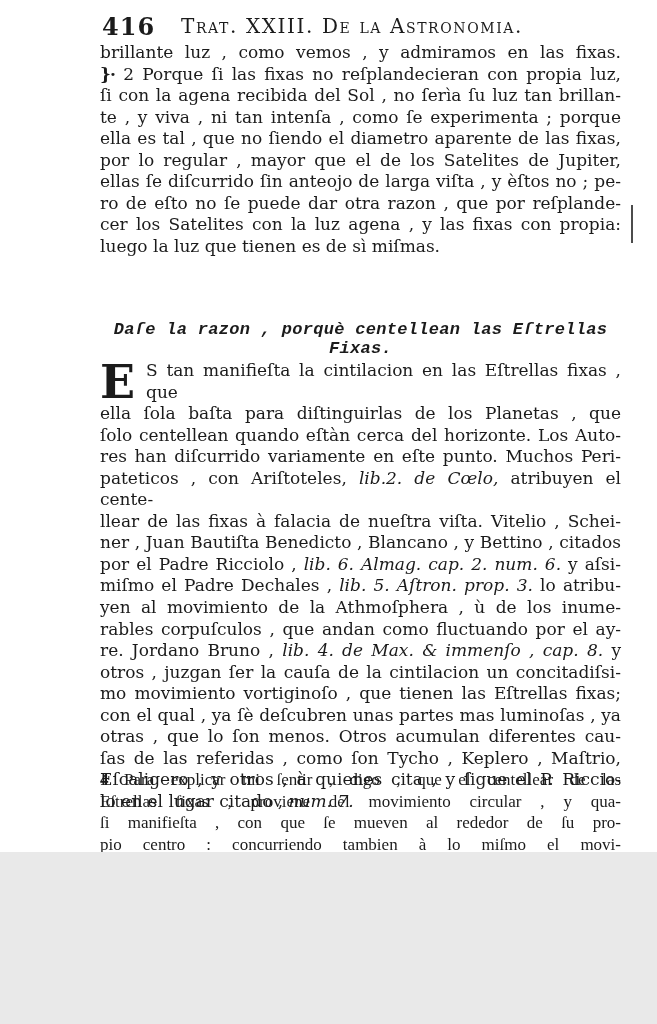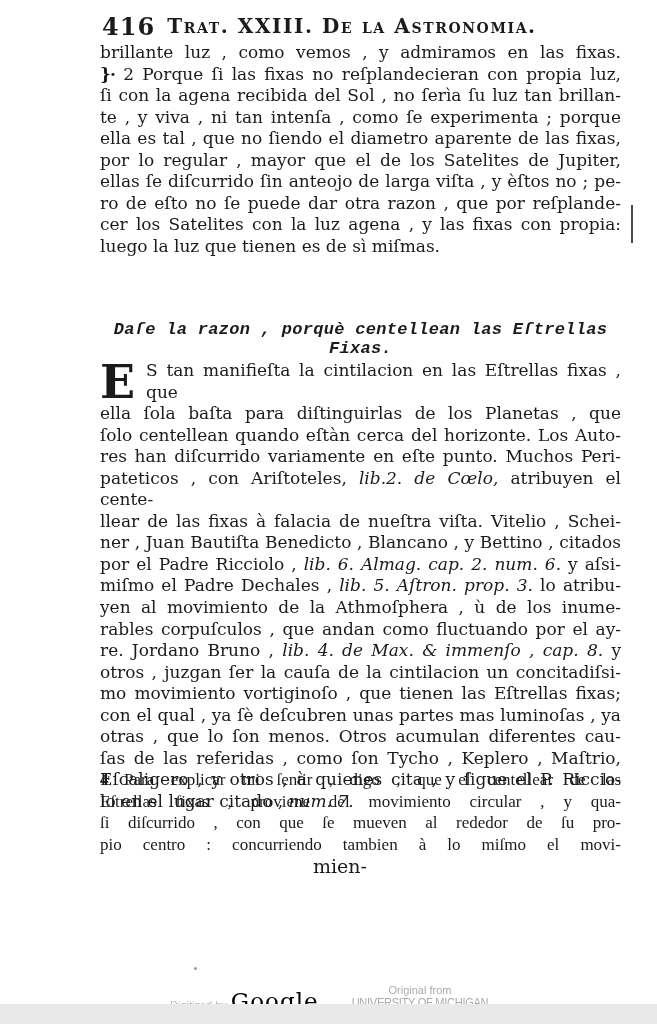--- a/index.html
+++ b/index.html
@@ -1,35 +1,35 @@
 <!DOCTYPE html>
 <html><head>
 <meta charset="utf-8">
 <style>
   html,body{margin:0;padding:0;background:#e9e9e9;}
   .scan-page{
     position:relative;
-    width:657px;height:1004px;
+    width:657px;height:852px;
     background:#ffffff;
     font-family:"DejaVu Serif","Liberation Serif",serif;
     color:#1b1b1b;
     overflow:hidden;
     box-shadow:0 0 4px rgba(0,0,0,.25);
   }
   
   .header{position:absolute;top:12px;left:100px;width:521px;height:32px;}
   .page-number{
     position:absolute;left:2px;top:0;
     font-size:24px;font-weight:700;letter-spacing:1px;
   }
   .running-title{
     position:absolute;left:40px;right:57px;top:2px;
     text-align:center;
     font-variant:small-caps;
-    font-size:20px;font-weight:700;letter-spacing:1.6px;
+    font-size:20px;font-weight:400;letter-spacing:1.6px;
     white-space:nowrap;
   }
   
   .textblock{position:absolute;left:100px;width:521px;font-size:17px;line-height:21.55px;}
   .line{text-align:justify;text-align-last:justify;white-space:normal;}
   .para1{top:42px;}
   .para3{top:360px;}
   .para4{top:769px;font-family:Liberation Serif, serif;}
   .para1 .line:last-child,
   .para3 .line:last-child{text-align:left;text-align-last:auto;}
@@ -125,21 +125,21 @@
       <div class="line"><span>con el qual , ya ſè deſcubren unas partes mas luminoſas , ya</span></div>
       <div class="line"><span>otras , que lo ſon menos.  Otros acumulan diferentes cau-</span></div>
       <div class="line"><span>ſas de las referidas , como ſon Tycho , Keplero , Maſtrio,</span></div>
       <div class="line"><span>Eſcaligero , y otros , à quienes cita , y ſigue el P. Riccio-</span></div>
       <div class="line"><span>lo en el lugar citado , </span><span class="it">num. 7.</span></div>
     </div>
 
   <div class="textblock para4">
       <div class="line"><span class="mark">4</span><span> Para explicar mi ſentir , digo , que el centellear de las</span></div>
       <div class="line"><span>Eſtrellas fixas , proviene del movimiento circular , y qua-</span></div>
-      <div class="line"><span>ſi diſcurrido , con que ſe mueven al rededor de ſu pro-</span></div>
+      <div class="line"><span>ſi manifieſta , con que ſe mueven al rededor de ſu pro-</span></div>
       <div class="line"><span>pio centro : concurriendo tambien à lo miſmo el movi-</span></div>
     </div>
 
   <div class="catchword">mien-</div>
 
   <div class="artifact-line"></div>
   <div class="speck"></div>
 
   <div class="footer-left">
     <span class="digitized-by">Digitized by</span>

